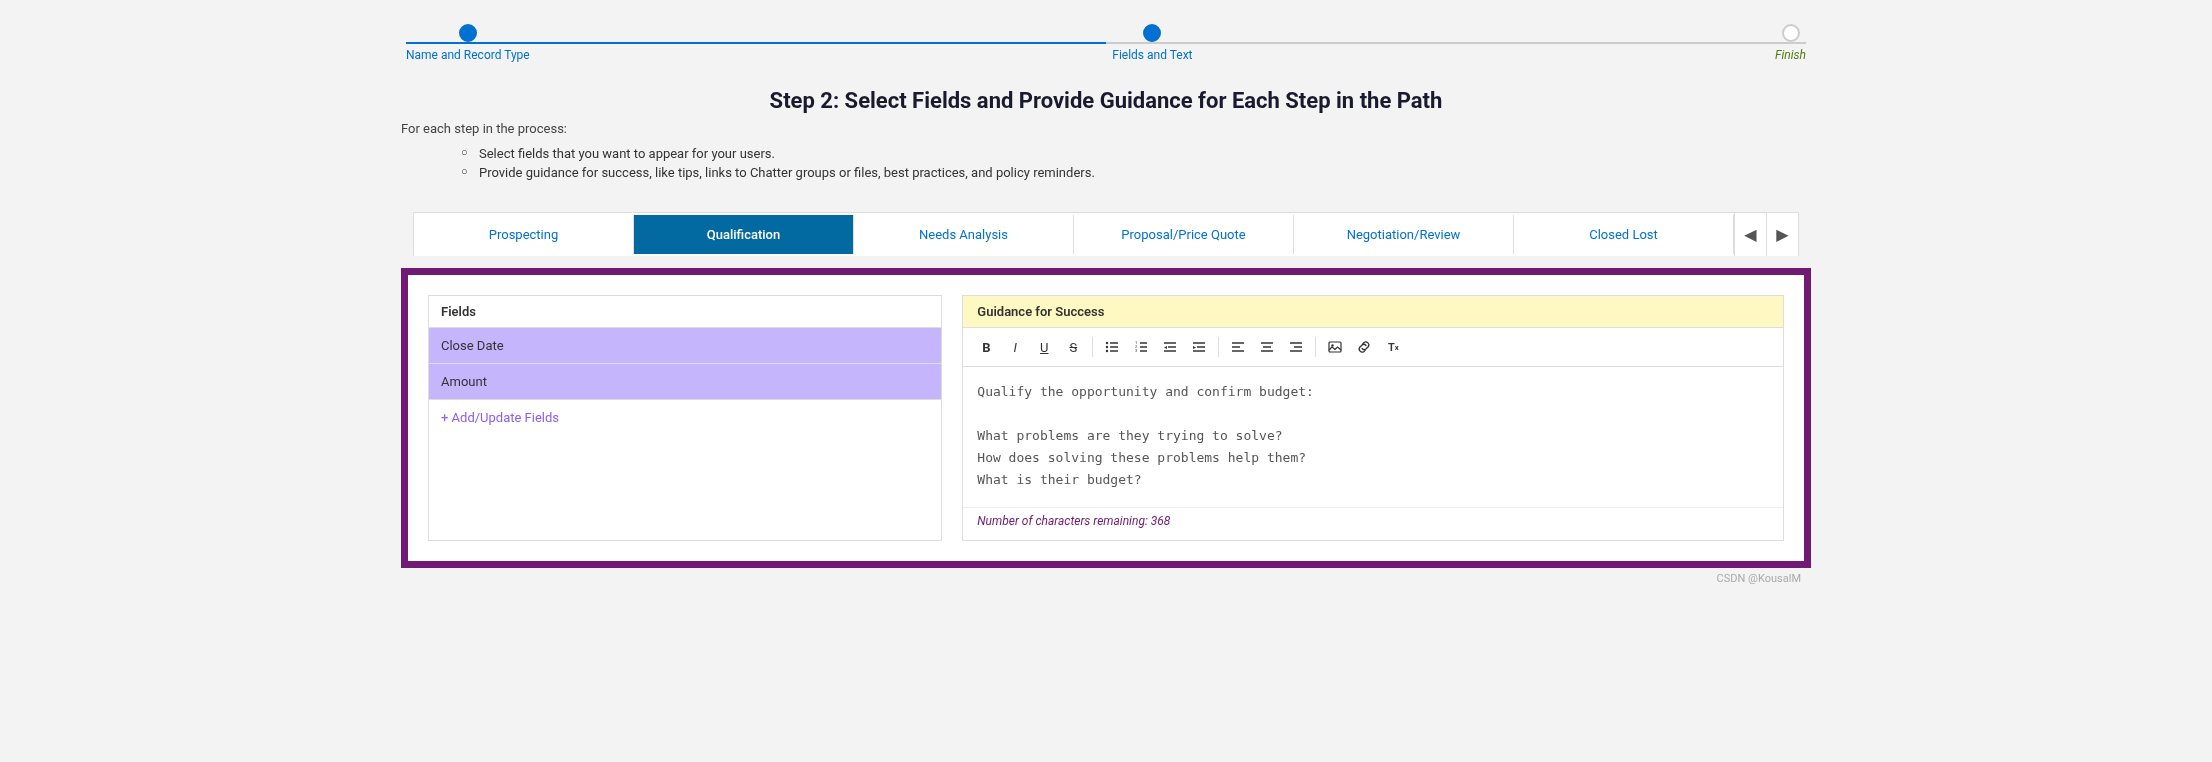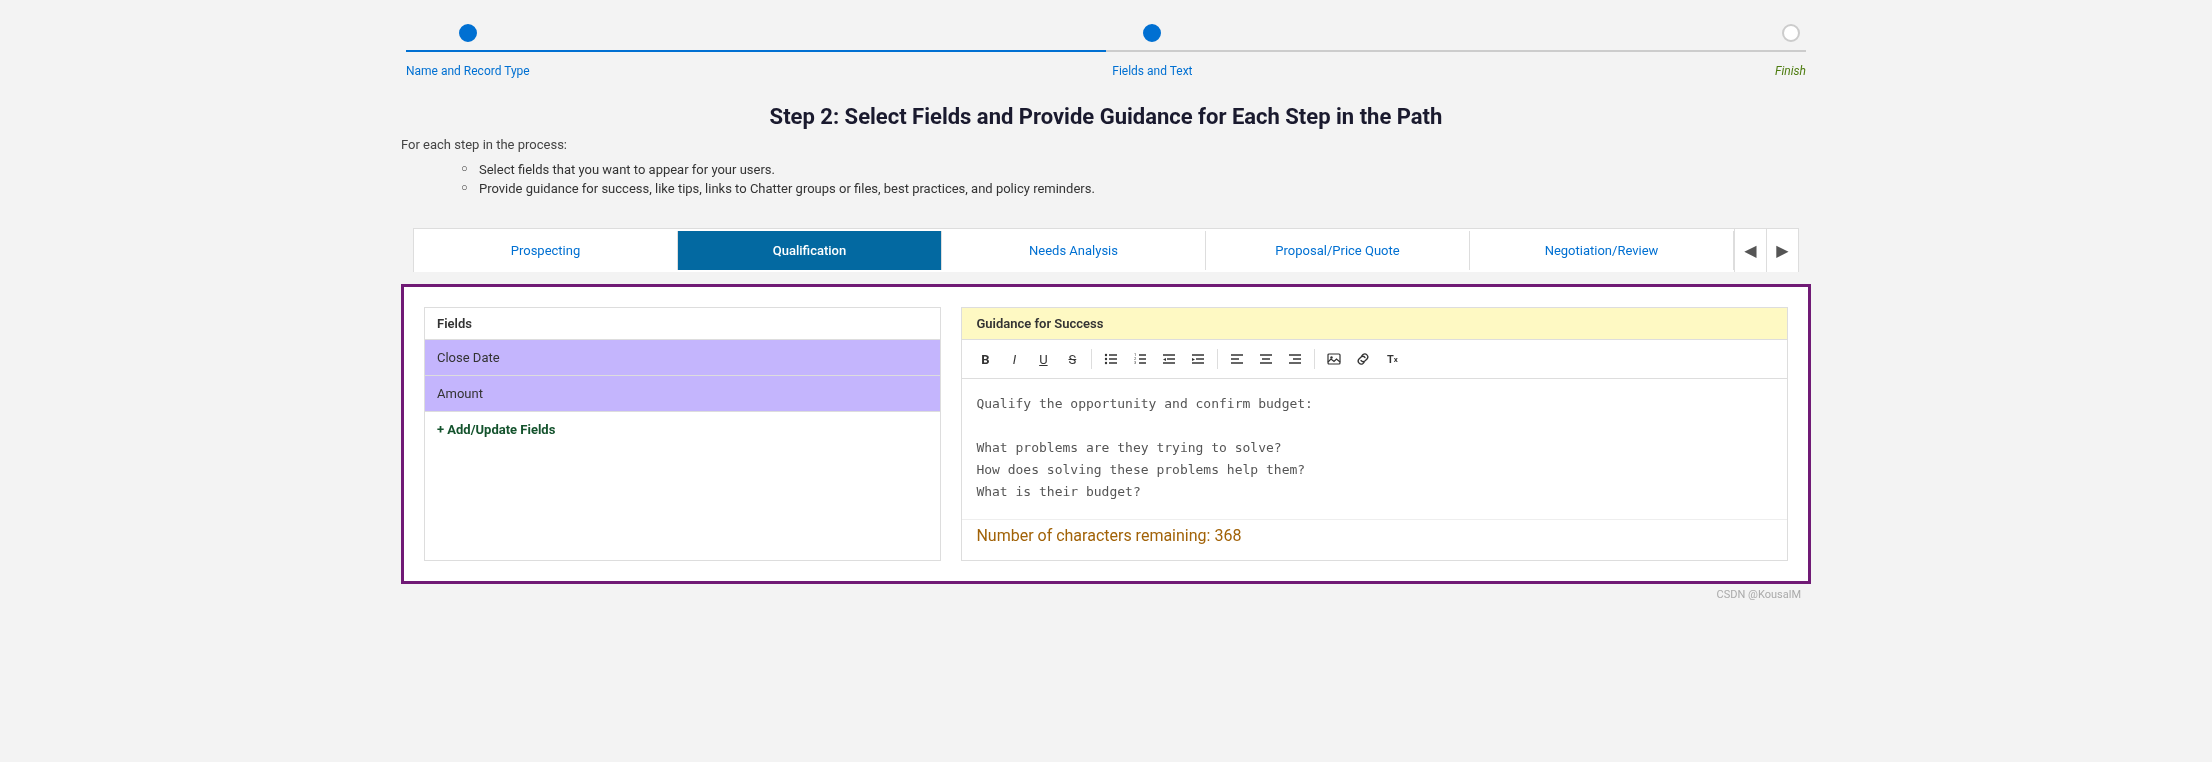--- a/index.html
+++ b/index.html
@@ -43,21 +43,20 @@
       background: #0070d2;
       transform: translateY(-50%);
       z-index: 1;
     }
     .progress-step {
       display: flex;
       flex-direction: column;
       align-items: center;
       position: relative;
       z-index: 2;
-      gap: 16px;
     }
     .progress-dot {
       width: 18px;
       height: 18px;
       border-radius: 50%;
       background: #ccc;
       border: 2px solid #ccc;
     }
     .progress-dot.active {
       background: #0070d2;
@@ -156,21 +155,21 @@
       color: #555;
       background: #fff;
       border-left: 1px solid #ddd;
       height: 100%;
       padding: 12px 6px;
     }
 
     
     .content-panel {
       background: #fff;
-      border: 3px solid #701a75;
+      border: 7px solid #701a75;
       padding: 20px;
       display: flex;
       gap: 20px;
       min-height: 300px;
     }
 
     
     .fields-panel {
       flex: 1;
       border: 1px solid #ddd;
@@ -187,25 +186,24 @@
     .field-row {
       padding: 10px 12px;
       border-bottom: 1px solid #ddd;
       font-size: 13px;
       color: #333;
       background: #c4b5fd;
     }
     .add-fields-link {
       display: inline-block;
       padding: 10px 12px;
-      color: #14532d;
+      color: #8b5cf6;
       font-size: 13px;
       cursor: pointer;
       text-decoration: none;
-      font-weight: bold;
     }
 
     
     .guidance-panel {
       flex: 1.6;
       border: 1px solid #ddd;
     }
     .guidance-header {
       padding: 8px 14px;
       font-weight: 600;
@@ -251,24 +249,25 @@
       padding: 14px;
       font-size: 13px;
       color: #555;
       line-height: 1.7;
       font-family: monospace;
       min-height: 140px;
       background: #fff;
     }
     .char-count {
       padding: 6px 14px;
-      font-size: 16px;
-      color: #a16207;
+      font-size: 12px;
+      color: #701a75;
       border-top: 1px solid #eee;
       background: #fff;
+      font-style: italic;
     }
 
     .watermark {
       text-align: right;
       font-size: 11px;
       color: #aaa;
       padding: 4px 10px;
     }
   </style>
 </head>
@@ -305,20 +304,21 @@
     <li>Select fields that you want to appear for your users.</li>
     <li>Provide guidance for success, like tips, links to Chatter groups or files, best practices, and policy reminders.</li>
   </ul>
 
   <div class="tab-bar">
     <div class="tab-item">Prospecting</div>
     <div class="tab-item active">Qualification</div>
     <div class="tab-item">Needs Analysis</div>
     <div class="tab-item">Proposal/Price Quote</div>
     <div class="tab-item">Negotiation/Review</div>
+    <div class="tab-item">Closed Lost</div>
     <div class="tab-nav-btn">◀</div>
     <div class="tab-nav-btn">▶</div>
   </div>
 
   <div class="content-panel">
 
     <div class="fields-panel">
       <div class="fields-header">Fields</div>
       <div class="field-row">Close Date</div>
       <div class="field-row">Amount</div>

